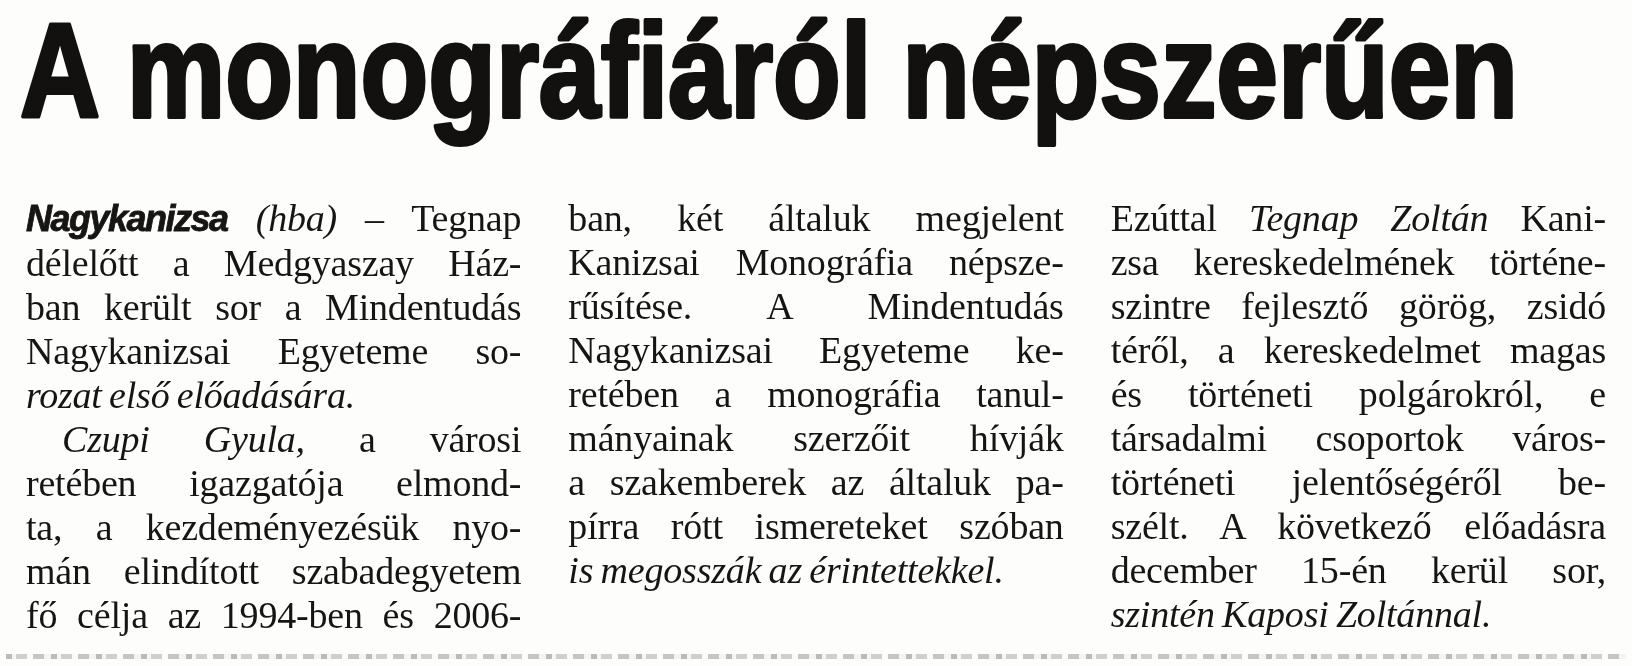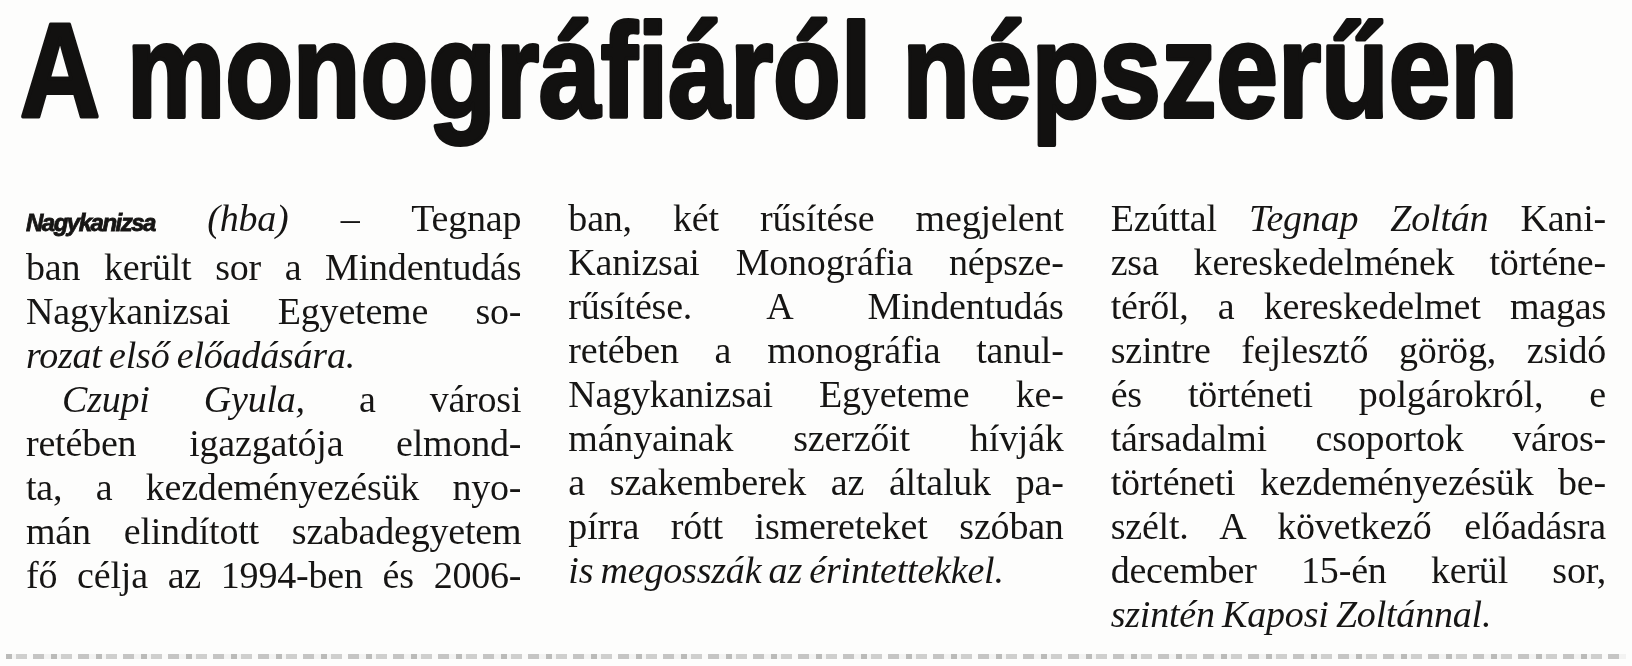--- a/index.html
+++ b/index.html
@@ -62,21 +62,21 @@
     font-family: "Liberation Serif", serif;
   }
   .seg-italic {
     font-family: "Liberation Serif", serif;
     font-style: italic;
   }
   .seg-lead {
     font-family: "Liberation Sans", sans-serif;
     font-weight: bold;
     font-style: italic;
-    font-size: 24px;
+    font-size: 36px;
     letter-spacing: -1.5px;
     -webkit-text-stroke: 0.8px #151413;
   }
   
   .scan-artifact {
     position: absolute;
     left: 6px;
     right: 6px;
     bottom: 7px;
     height: 5px;
@@ -96,47 +96,48 @@
 
 <div class="headline-wrap">
   <svg width="1512" height="160" viewBox="0 0 1512 160">
     <text x="2" y="117" font-family="Liberation Sans, sans-serif" font-weight="bold" font-size="134" fill="#121110" stroke="#121110" stroke-width="4" stroke-linejoin="round" textLength="1498" lengthAdjust="spacingAndGlyphs">A monográfiáról népszerűen</text>
   </svg>
 </div>
 
 <div class="article">
   <div class="column">
       <div class="line"><span class="seg-lead">Nagykanizsa</span><span class="seg-normal"> </span><span class="seg-italic">(hba)</span><span class="seg-normal"> – Tegnap</span></div>
+      <div class="line"><span class="seg-normal">délelőtt a Medgyaszay Ház-</span></div>
       <div class="line"><span class="seg-normal">ban került sor a Mindentudás</span></div>
       <div class="line"><span class="seg-normal">Nagykanizsai Egyeteme so-</span></div>
       <div class="line left"><span class="seg-normal">rozat első előadására.</span></div>
       <div class="line indent"><span class="seg-italic">Czupi Gyula,</span><span class="seg-normal"> a városi</span></div>
       <div class="line"><span class="seg-normal">retében igazgatója elmond-</span></div>
       <div class="line"><span class="seg-normal">ta, a kezdeményezésük nyo-</span></div>
       <div class="line"><span class="seg-normal">mán elindított szabadegyetem</span></div>
       <div class="line"><span class="seg-normal">fő célja az 1994-ben és 2006-</span></div>
     </div>
   <div class="column">
-      <div class="line"><span class="seg-normal">ban, két rűsítése megjelent</span></div>
+      <div class="line"><span class="seg-normal">ban, két általuk megjelent</span></div>
       <div class="line"><span class="seg-normal">Kanizsai Monográfia népsze-</span></div>
       <div class="line"><span class="seg-normal">rűsítése. A Mindentudás</span></div>
+      <div class="line"><span class="seg-normal">Nagykanizsai Egyeteme ke-</span></div>
       <div class="line"><span class="seg-normal">retében a monográfia tanul-</span></div>
-      <div class="line"><span class="seg-normal">Nagykanizsai Egyeteme ke-</span></div>
       <div class="line"><span class="seg-normal">mányainak szerzőit hívják</span></div>
       <div class="line"><span class="seg-normal">a szakemberek az általuk pa-</span></div>
       <div class="line"><span class="seg-normal">pírra rótt ismereteket szóban</span></div>
       <div class="line left"><span class="seg-normal">is megosszák az érintettekkel.</span></div>
     </div>
   <div class="column">
       <div class="line"><span class="seg-normal">Ezúttal </span><span class="seg-italic">Tegnap Zoltán</span><span class="seg-normal"> Kani-</span></div>
       <div class="line"><span class="seg-normal">zsa kereskedelmének történe-</span></div>
+      <div class="line"><span class="seg-normal">szintre fejlesztő görög, zsidó</span></div>
       <div class="line"><span class="seg-normal">téről, a kereskedelmet magas</span></div>
-      <div class="line"><span class="seg-normal">szintre fejlesztő görög, zsidó</span></div>
       <div class="line"><span class="seg-normal">és történeti polgárokról, e</span></div>
       <div class="line"><span class="seg-normal">társadalmi csoportok város-</span></div>
-      <div class="line"><span class="seg-normal">történeti kezdeményezésük be-</span></div>
+      <div class="line"><span class="seg-normal">történeti jelentőségéről be-</span></div>
       <div class="line"><span class="seg-normal">szélt. A következő előadásra</span></div>
       <div class="line"><span class="seg-normal">december 15-én kerül sor,</span></div>
       <div class="line left"><span class="seg-normal">szintén Kaposi Zoltánnal.</span></div>
     </div>
 </div>
 
 <div class="scan-artifact"></div>
 
 </body></html>

